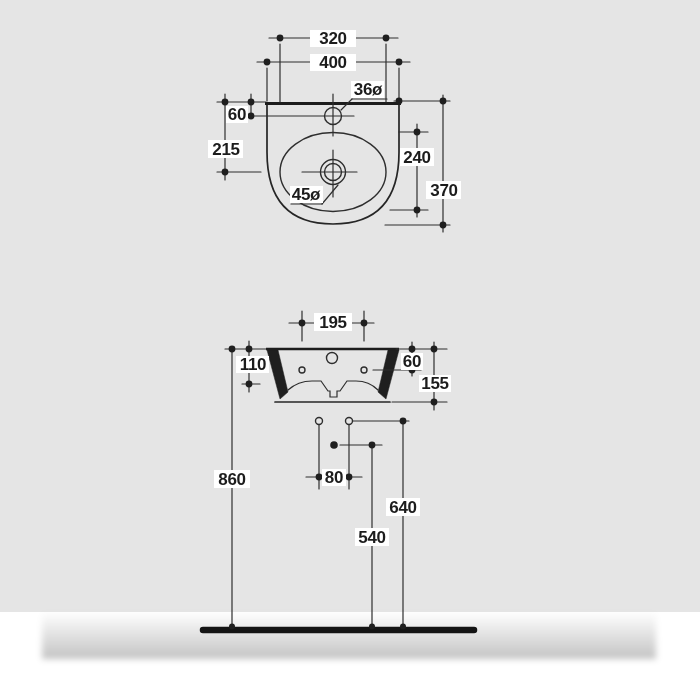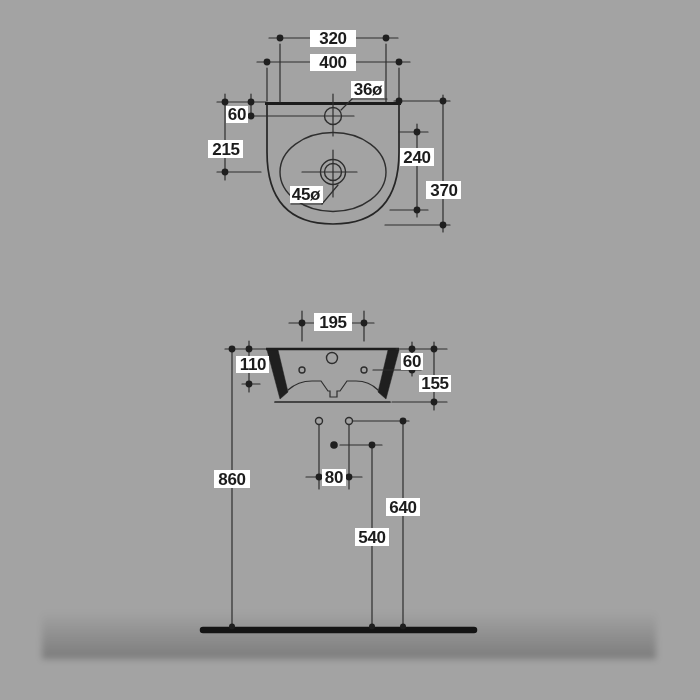--- a/index.html
+++ b/index.html
@@ -1,17 +1,17 @@
 <!DOCTYPE html>
 <html><head>
 <meta charset="utf-8">
 <style>
   html,body{margin:0;padding:0;background:#ffffff;}
   body{width:700px;height:700px;overflow:hidden;font-family:"Liberation Sans",sans-serif;}
-  .stage{position:relative;width:700px;height:700px;background:#a3a3a3;}
+  .stage{position:relative;width:700px;height:612px;background:#e5e5e5;}
   .floor-shadow{
     position:absolute;left:42px;top:612px;width:614px;height:47px;
     background:linear-gradient(to bottom, rgba(0,0,0,0) 0%, rgba(0,0,0,0.20) 85%, rgba(0,0,0,0.24) 100%);
     filter:blur(3px);
   }
   svg{position:absolute;left:0;top:0;}
   .ln{stroke:#2e2e2e;stroke-width:1.2;fill:none;stroke-linecap:round;}
   .obj{stroke:#262626;stroke-width:1.7;fill:none;stroke-linecap:round;}
   .thick{stroke:#1c1c1c;stroke-width:3;}
   .edge{stroke:#1c1c1c;stroke-width:2.4;}

